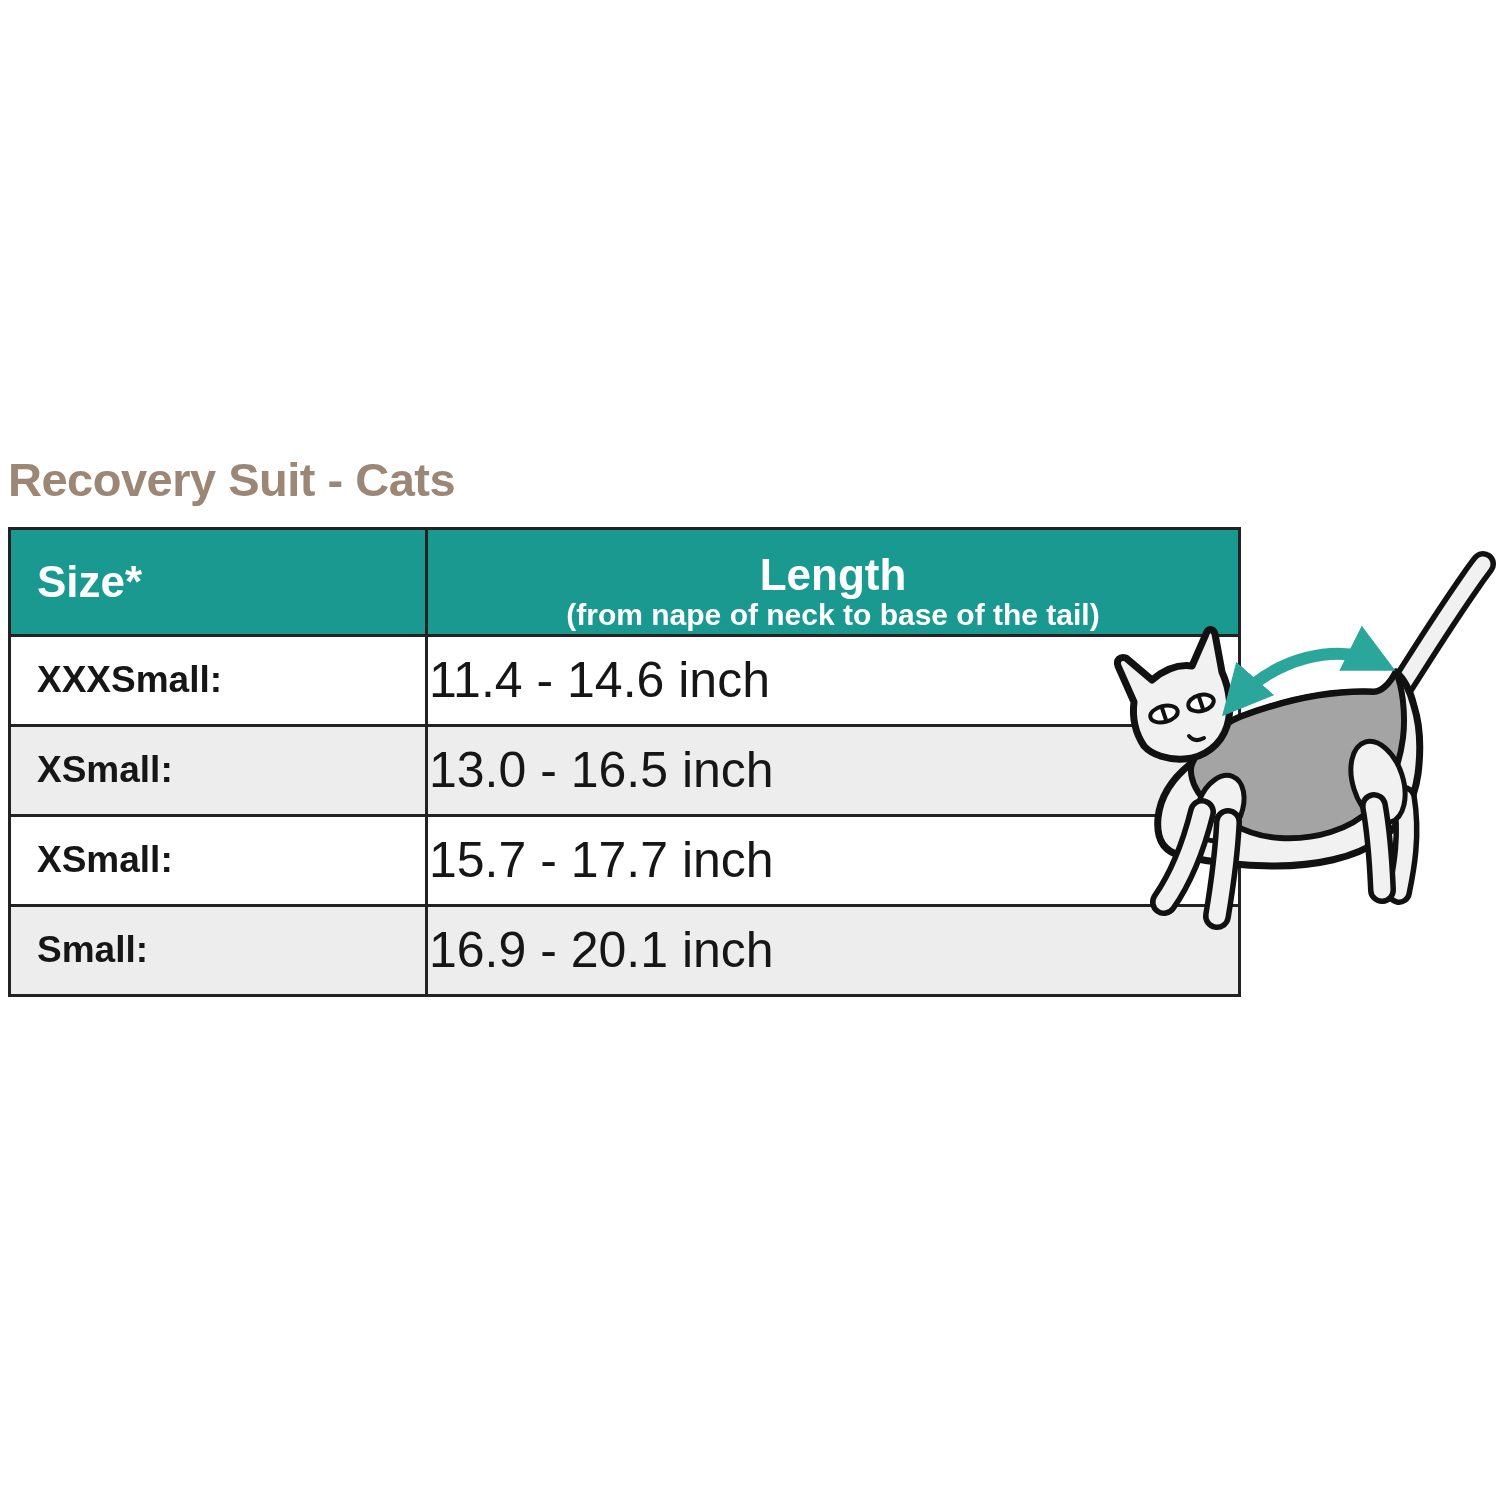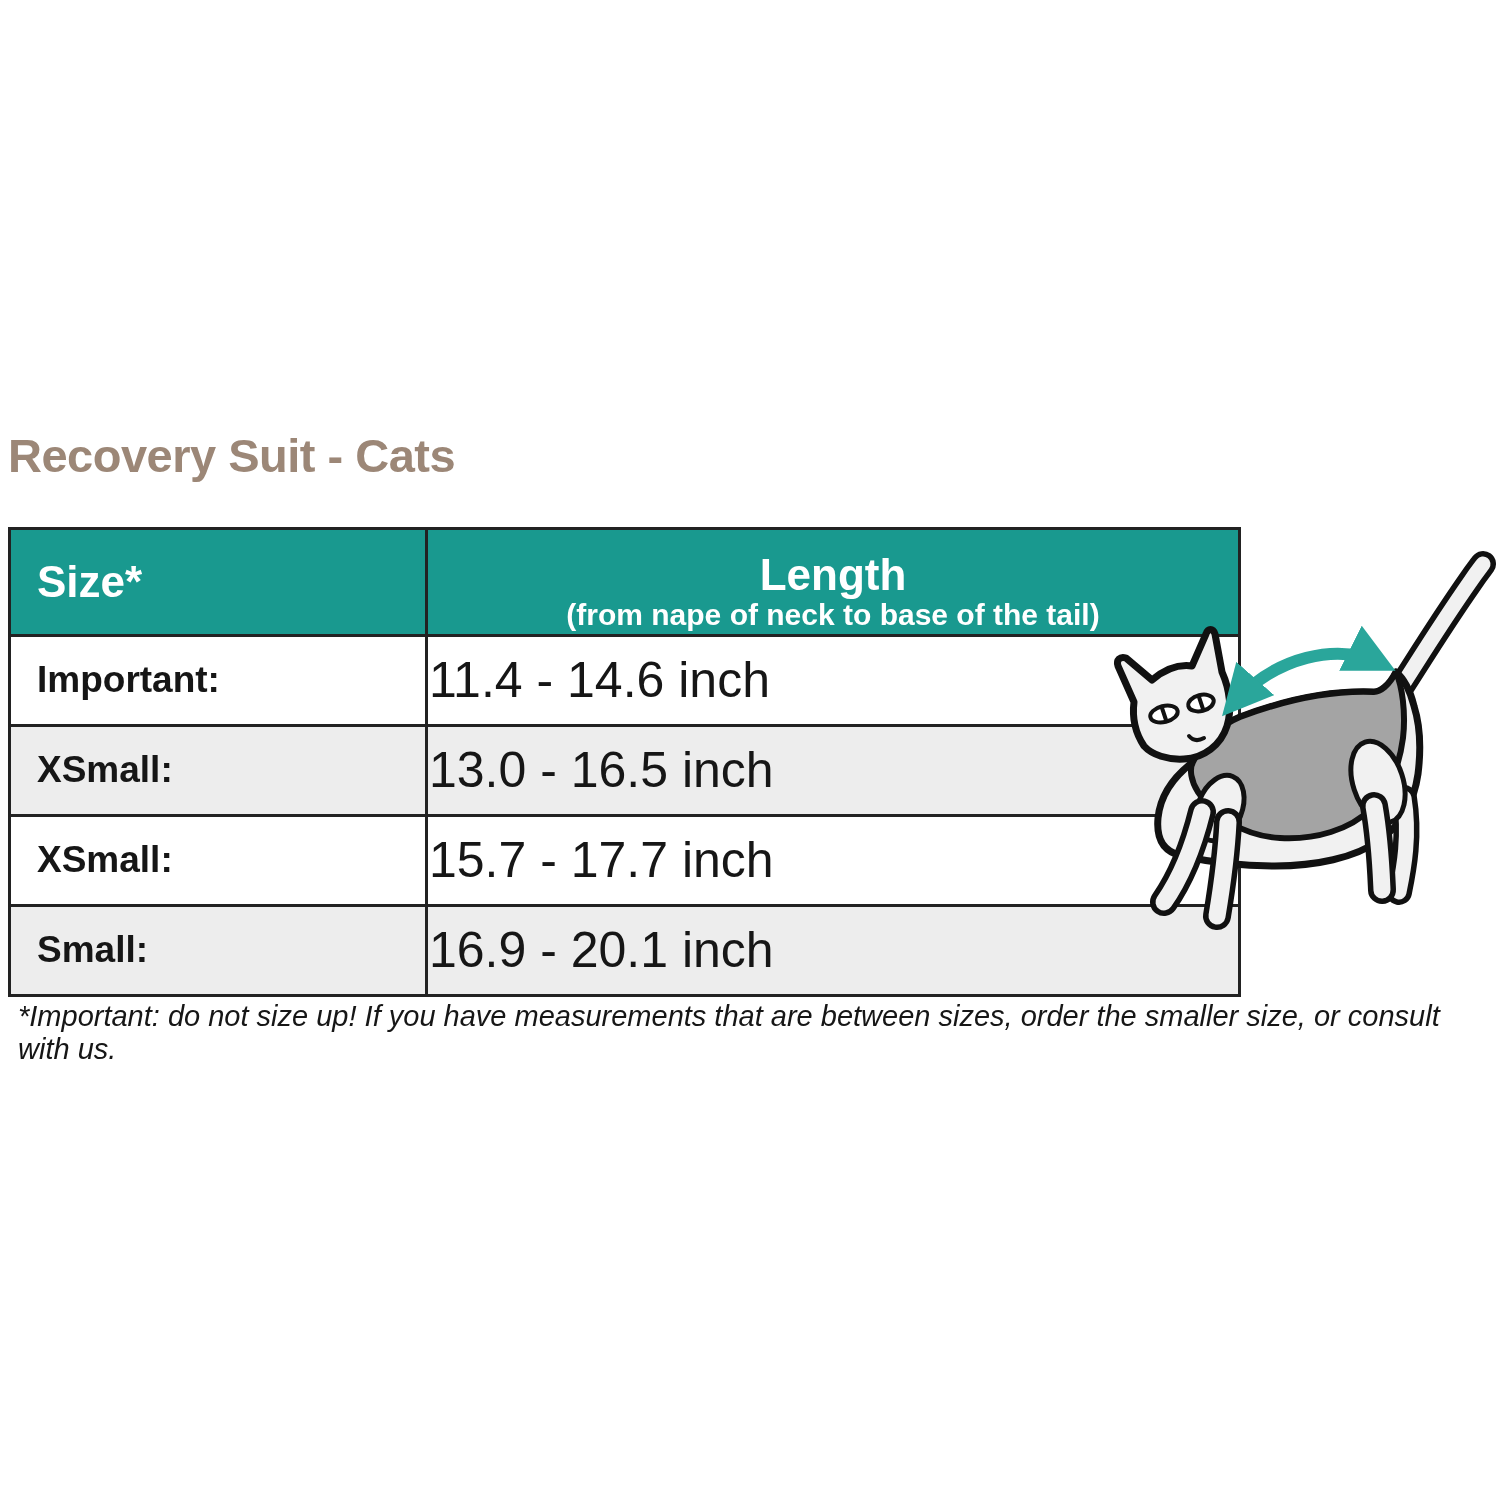--- a/index.html
+++ b/index.html
@@ -5,21 +5,21 @@
   html,body{margin:0;padding:0;background:#ffffff;}
   .canvas{
     position:relative;
     width:1500px;height:1500px;
     background:#ffffff;
     font-family:"Liberation Sans",sans-serif;
     overflow:hidden;
   }
   .title{
     position:absolute;
-    left:8px;top:428px;
+    left:8px;top:452px;
     margin:0;
     font-size:47px;
     font-weight:bold;
     letter-spacing:-0.5px;
     color:var(--title_brown);
   }
   table.size-table{
     position:absolute;
     left:8px;top:527px;
     width:1233px;
@@ -108,39 +108,38 @@
       <tr>
         <th class="th-size">Size*</th>
         <th class="th-length">
           <div class="len-main">Length</div>
           <div class="len-sub">(from nape of neck to base of the tail)</div>
         </th>
       </tr>
     </thead>
     <tbody>
       <tr class="row">
-        <td class="td-size">Important:</td>
+        <td class="td-size">XXXSmall:</td>
         <td class="td-len">11.4 - 14.6 inch</td>
       </tr>
       <tr class="row">
         <td class="td-size">XSmall:</td>
         <td class="td-len">13.0 - 16.5 inch</td>
       </tr>
       <tr class="row">
         <td class="td-size">XSmall:</td>
         <td class="td-len">15.7 - 17.7 inch</td>
       </tr>
       <tr class="row">
         <td class="td-size">Small:</td>
         <td class="td-len">16.9 - 20.1 inch</td>
       </tr>
     </tbody>
   </table>
 
-  <p class="footnote">*Important: do not size up! If you have measurements that are between sizes, order the smaller size, or consult with us.</p>
 
   <svg class="cat-svg" viewBox="0 0 420 440" aria-hidden="true">
     <defs>
       <marker id="ah" viewBox="0 0 10 10" refX="7" refY="5" markerWidth="4.2" markerHeight="4.2" orient="auto-start-reverse">
         <path d="M0,0 L10,5 L0,10 Z" class="arrow-fill"></path>
       </marker>
     </defs>
 
     <g>
       <path class="limb-outer" stroke-width="26" d="M318,152 C345,110 360,85 390,42 C396,33 400,28 403,24"></path>

